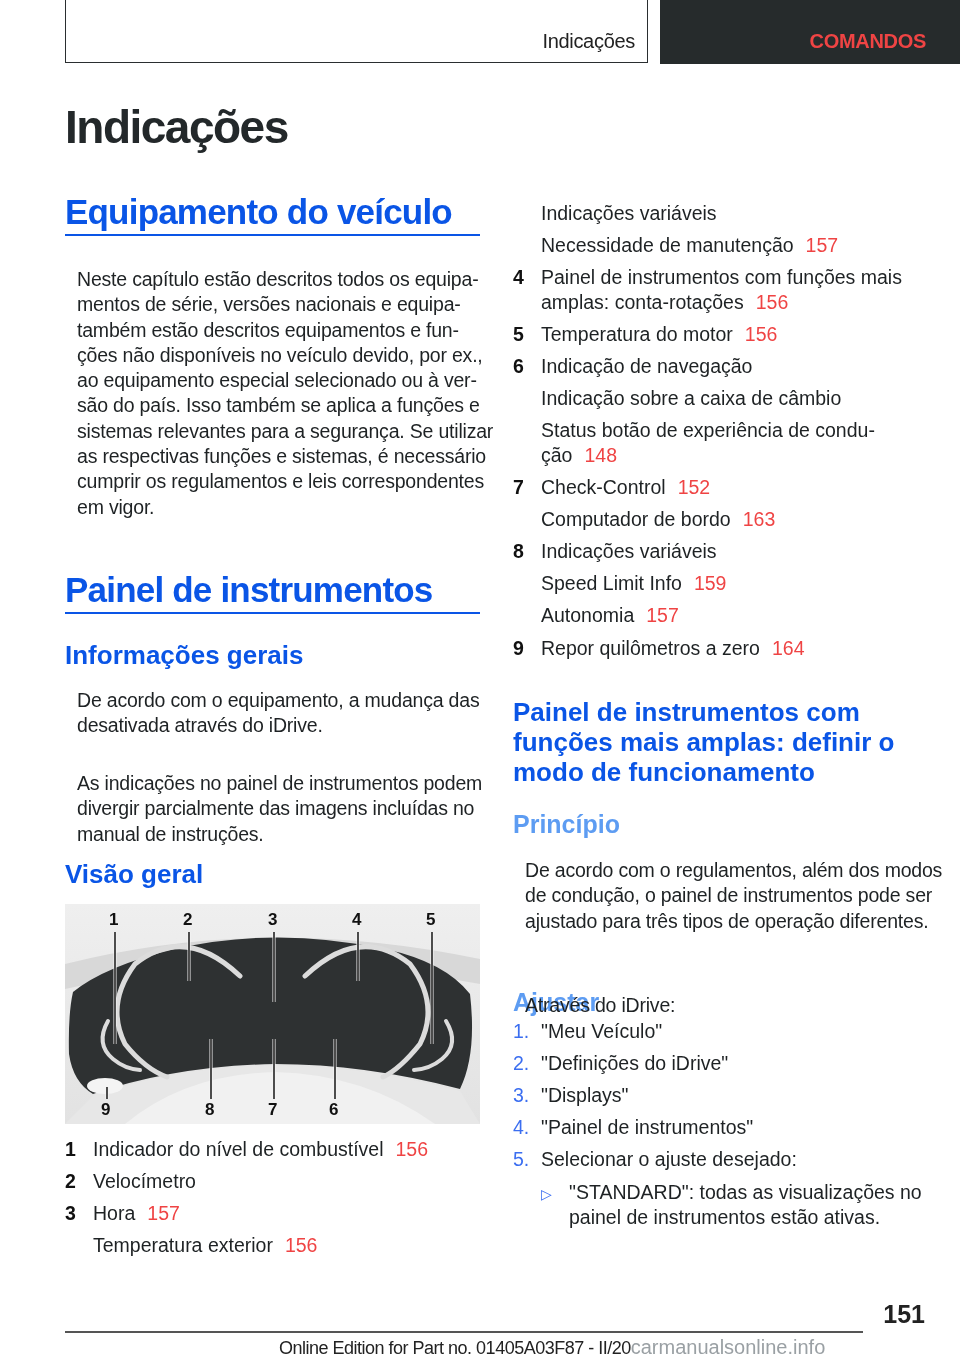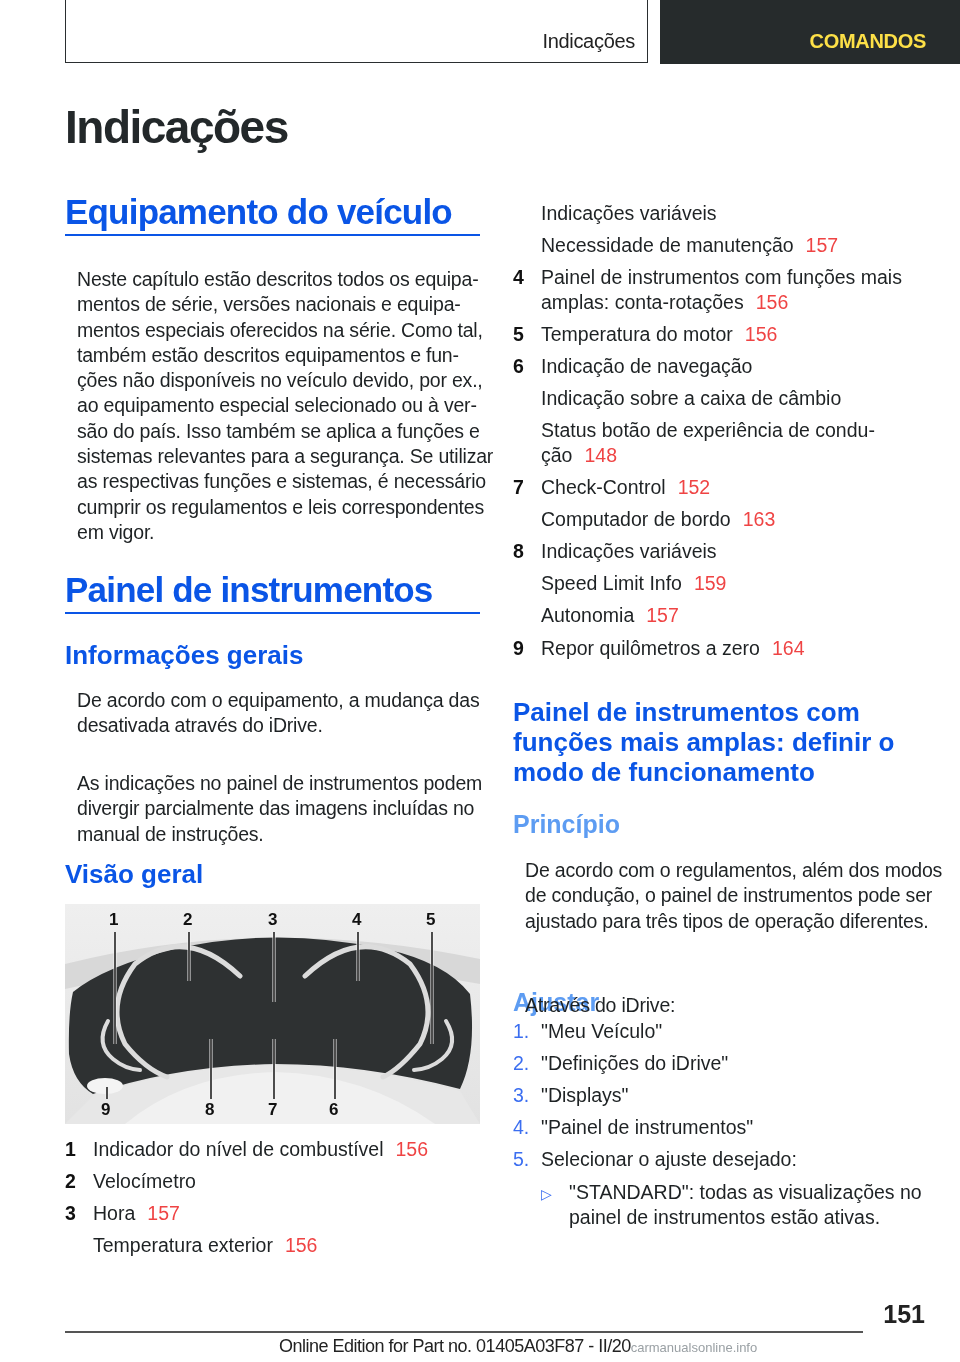--- a/index.html
+++ b/index.html
@@ -15,21 +15,21 @@
   .hdr-left span {
     position: absolute; right: 12px; top: 30px; font-size: 20px; color: #222;
     letter-spacing: -0.3px;
   }
   .hdr-right {
     position: absolute; left: 660px; top: 0; width: 300px; height: 64px;
     background: #262b2c;
   }
   .hdr-right span {
     position: absolute; right: 34px; top: 30px; font-size: 20px; font-weight: bold;
-    color: #fde047; letter-spacing: -0.3px;
+    color: #ef4444; letter-spacing: -0.3px;
   }
   .page-title {
     position: absolute; left: 65px; top: 100px; font-size: 46px; font-weight: bold;
     color: #23282a; letter-spacing: -1.5px; margin: 0;
   }
   .h1 {
     position: absolute; font-size: 35px; font-weight: bold; color: #0a55e6;
     letter-spacing: -0.8px; margin: 0; white-space: nowrap;
   }
   .h1-rule { position: absolute; height: 1.5px; background: #0a55e6; }
@@ -55,41 +55,40 @@
     background: linear-gradient(#efefef, #e2e2e2); overflow: hidden;
   }
   .fig-num { position: absolute; font-weight: bold; font-size: 17px; color: #111; }
   
   .step { position: absolute; font-size: 19.5px; line-height: 25px; white-space: nowrap; }
   .step-num { position: absolute; left: 0; color: #3b6ef0; }
   .step-txt { position: absolute; left: 28px; }
   .footer-rule { position: absolute; left: 65px; top: 1331px; width: 798px; height: 2px; background: #555; }
   .page-num { position: absolute; right: 35px; top: 1300px; font-size: 25px; font-weight: bold; color: #222; }
   .footer-txt { position: absolute; left: 279px; top: 1336px; font-size: 18px; color: #222; letter-spacing: -0.5px; white-space: nowrap; }
-  .watermark { color: #9aa0a4; font-size: 13px; letter-spacing: 0; }
+  .watermark { color: #9aa0a4; font-size: 20px; letter-spacing: 0; }
 </style>
 </head>
 <body>
 
 <div class="hdr-left">
   <span>Indicações</span>
 </div>
 <div class="hdr-right">
   <span>COMANDOS</span>
 </div>
 
 <h1 class="page-title">Indicações</h1>
 
 <h2 class="h1" style="left:65px; top:192px;">Equipamento do veículo</h2>
 <div class="h1-rule" style="left:65px; top:234px; width:415px;"></div>
 
 <div class="para" style="left:65px; top:255px;">
   <div>Neste capítulo estão descritos todos os equipa-</div>
   <div>mentos de série, versões nacionais e equipa-</div>
-  <div>mentos especiais oferecidos na série. Como tal,</div>
   <div>também estão descritos equipamentos e fun-</div>
   <div>ções não disponíveis no veículo devido, por ex.,</div>
   <div>ao equipamento especial selecionado ou à ver-</div>
   <div>são do país. Isso também se aplica a funções e</div>
   <div>sistemas relevantes para a segurança. Se utilizar</div>
   <div>as respectivas funções e sistemas, é necessário</div>
   <div>cumprir os regulamentos e leis correspondentes</div>
   <div>em vigor.</div>
 </div>
 

